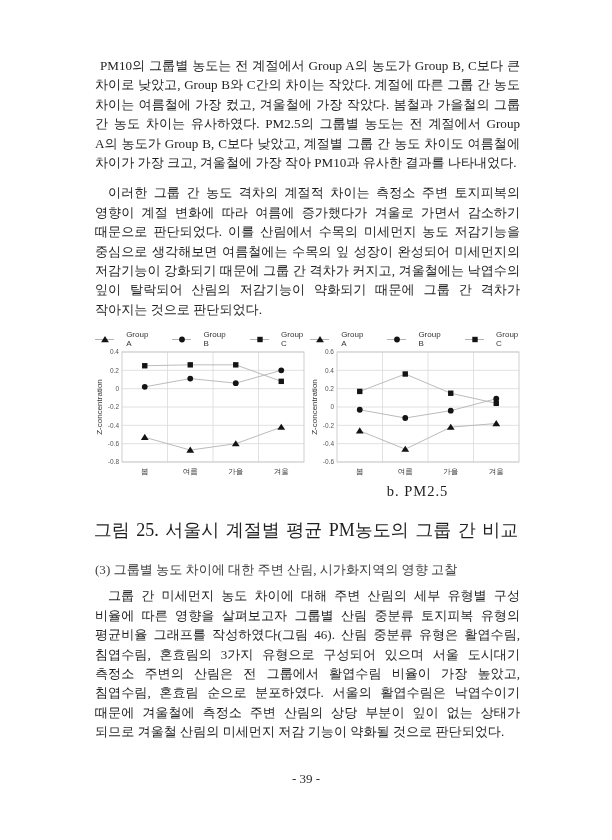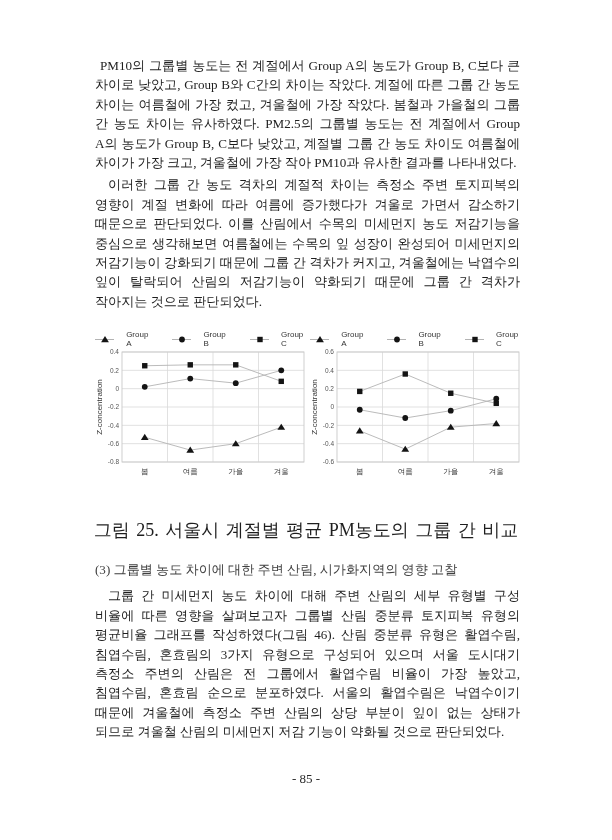--- a/index.html
+++ b/index.html
@@ -17,21 +17,21 @@
   .tb1 { top: 56px; }
   .para {
     font-size: 13.1px;
     line-height: 19.4px;
     text-align: justify;
     word-break: keep-all;
     color: #1e1e1e;
   }
   .para.indent-sm { text-indent: 5px; }
   .para.indent { text-indent: 13px; }
-  .para + .para { margin-top: 3px; }
+  .para + .para { margin-top: 11px; }
   .figure-row {
     position: absolute;
     left: 95px; top: 331px;
     width: 430px;
     display: flex;
   }
   .chart { width: 215px; }
   .legend {
     display: flex;
     justify-content: center;
@@ -209,25 +209,26 @@
           <polygon points="186.25,73 182.35,79.2 190.15,79.2" fill="#141414"></polygon>
           <circle cx="49.75" cy="62.75" r="2.9" fill="#141414"></circle>
           <circle cx="95.25" cy="71" r="2.9" fill="#141414"></circle>
           <circle cx="140.75" cy="63.666666666666664" r="2.9" fill="#141414"></circle>
           <circle cx="186.25" cy="51.75000000000001" r="2.9" fill="#141414"></circle>
           <rect x="47.05" y="41.71666666666666" width="5.4" height="5.4" fill="#141414"></rect>
           <rect x="92.55" y="24.3" width="5.4" height="5.4" fill="#141414"></rect>
           <rect x="138.05" y="43.55" width="5.4" height="5.4" fill="#141414"></rect>
           <rect x="183.55" y="53.633333333333326" width="5.4" height="5.4" fill="#141414"></rect>
         </svg>
+      <div class="subcap">b. PM2.5</div>
     </div>
   </div>
 
   <div class="fig-caption">그림 25. 서울시 계절별 평균 PM농도의 그룹 간 비교</div>
 
   <div class="section-block">
     <p class="heading">(3) 그룹별 농도 차이에 대한 주변 산림, 시가화지역의 영향 고찰</p>
     <p class="para indent">그룹 간 미세먼지 농도 차이에 대해 주변 산림의 세부 유형별 구성 비율에 따른 영향을 살펴보고자 그룹별 산림 중분류 토지피복 유형의 평균비율 그래프를 작성하였다(그림 46). 산림 중분류 유형은 활엽수림, 침엽수림, 혼효림의 3가지 유형으로 구성되어 있으며 서울 도시대기 측정소 주변의 산림은 전 그룹에서 활엽수림 비율이 가장 높았고, 침엽수림, 혼효림 순으로 분포하였다. 서울의 활엽수림은 낙엽수이기 때문에 겨울철에 측정소 주변 산림의 상당 부분이 잎이 없는 상태가 되므로 겨울철 산림의 미세먼지 저감 기능이 약화될 것으로 판단되었다.</p>
   </div>
 
-  <div class="page-number">- 85 -</div>
+  <div class="page-number">- 39 -</div>
 
 </div>
 
 </body></html>

